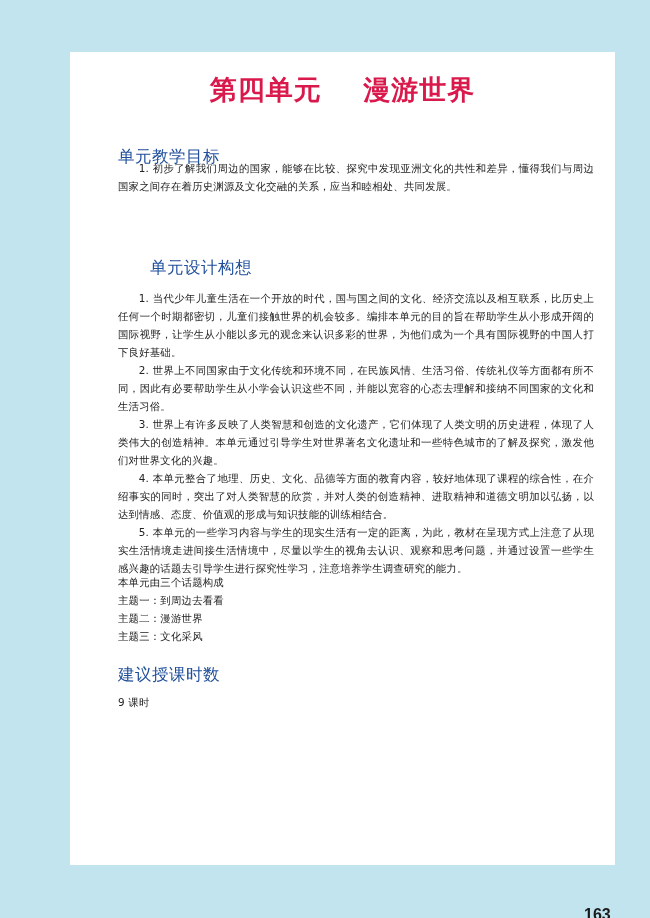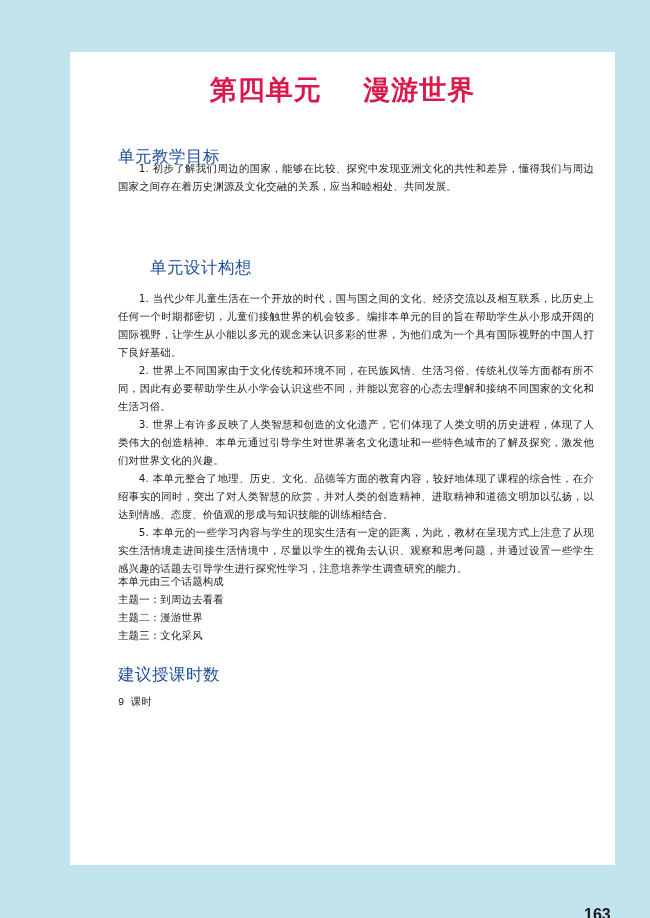--- a/index.html
+++ b/index.html
@@ -54,21 +54,20 @@
       text-align: justify;
       letter-spacing: 0.2px;
     }
     .line {
       position: absolute;
       left: 48px;
       font-size: 10.4px;
       line-height: 18px;
       color: #222222;
       letter-spacing: 0.2px;
-      font-family: Liberation Mono, monospace;
     }
     .page-number {
       position: absolute;
       left: 584px;
       top: 906px;
       font-family: "Liberation Sans", sans-serif;
       font-size: 16px;
       color: #1a1a1a;
       font-weight: bold;
     }

